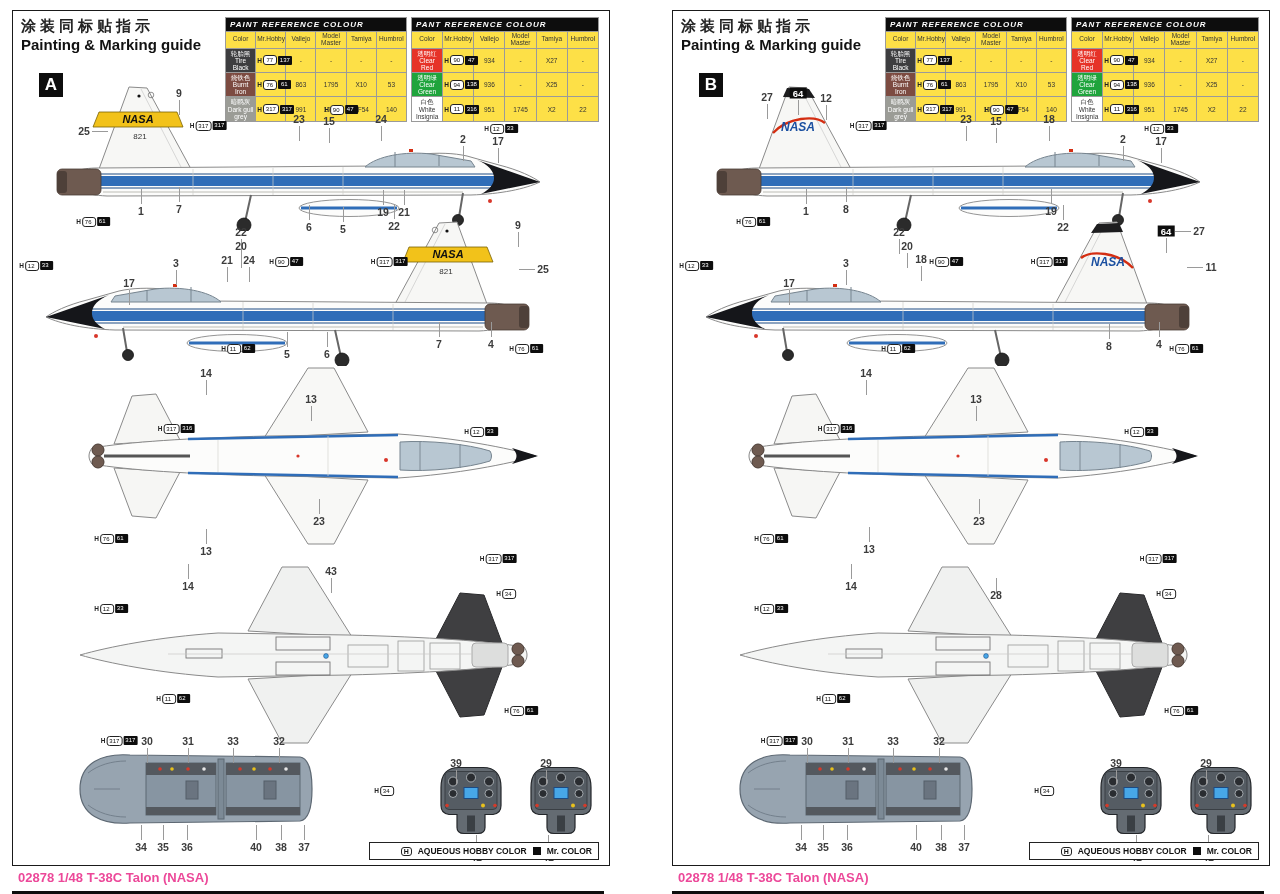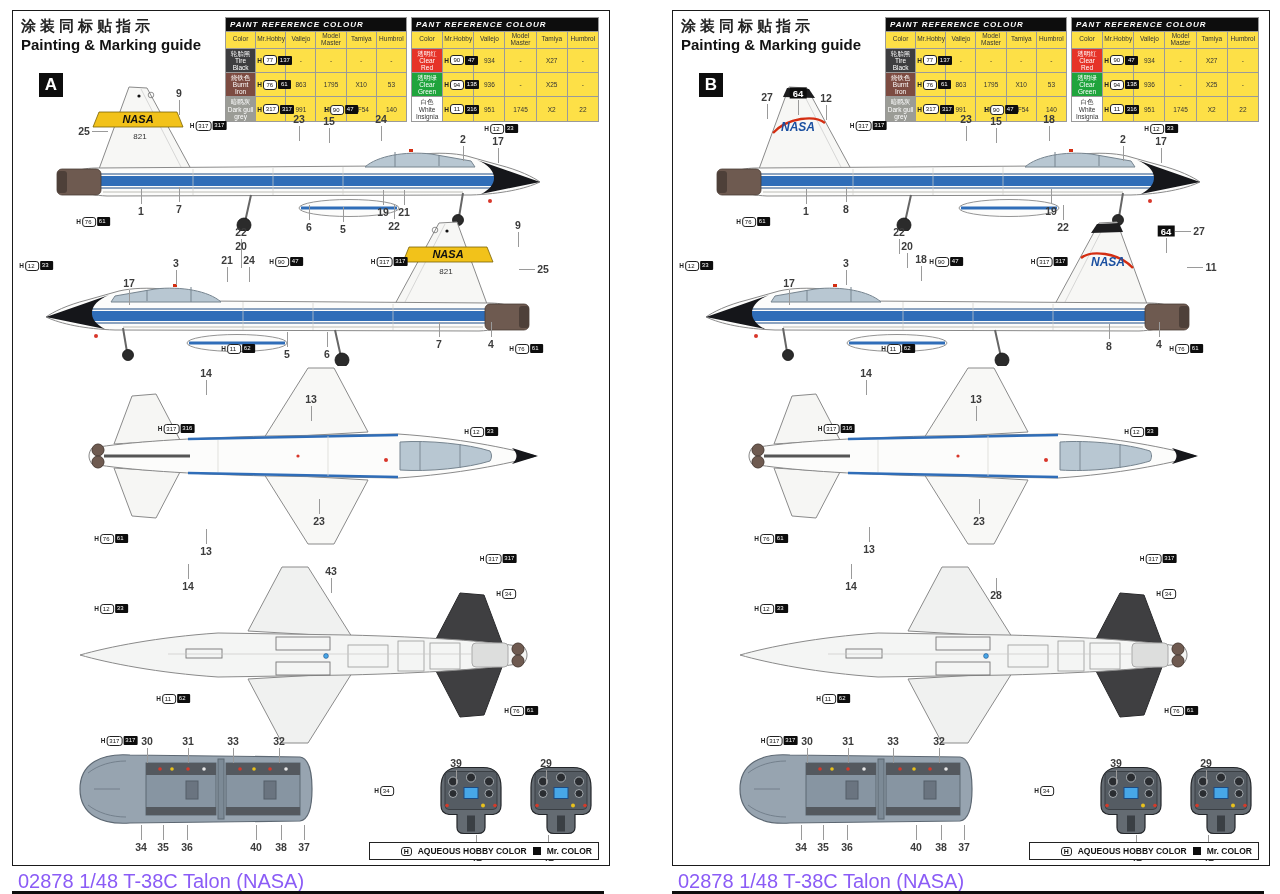--- a/index.html
+++ b/index.html
@@ -21,21 +21,21 @@
   .chip .ax{border:1px solid #222;border-radius:3px;background:#fff;color:#111;font-size:6px;padding:0 2px;min-width:8px;height:8px;line-height:8px;}
   .chip .cx{background:#0d0d0d;color:#fff;font-size:6px;padding:0 2px;min-width:9px;height:9px;line-height:9px;border-radius:1px;}
   .callout{position:absolute;transform:translate(-50%,-50%);font-size:10.5px;font-weight:bold;color:#3c3c3c;z-index:5;text-align:center;}
   .callout.box{background:#0d0d0d;color:#fff;padding:0 3px;font-size:9.5px;}
   .cline{position:absolute;background:#9a9a9a;z-index:4;}
   .figsvg{position:absolute;z-index:1;}
   .legend{position:absolute;border:1px solid #222;display:flex;align-items:center;justify-content:flex-end;gap:6px;padding:0 6px;box-sizing:border-box;background:#fff;z-index:6;}
   .legend .t{font-size:8.5px;font-weight:bold;color:#111;}
   .legend .hbox{border:1px solid #222;border-radius:3px;font-size:7px;font-weight:bold;padding:0 2px;color:#111;}
   .legend .bbox{width:8px;height:8px;background:#0d0d0d;display:inline-block;}
-  .ptitle{position:absolute;top:860px;left:6px;font-size:20px;font-weight:normal;color:#8b5cf6;}
+  .ptitle{position:absolute;top:860px;left:6px;font-size:13px;font-weight:bold;color:#ec4899;}
   .bbar{position:absolute;top:881px;left:0;width:592px;height:5px;background:#0d0d0d;}
 </style>
 </head>
 <body>
 
 <div class="page">
   <div id="panels-mount">
       <div class="panel-wrap" style="left: 12px;">
         <div class="panel">
           <div class="hdr">

